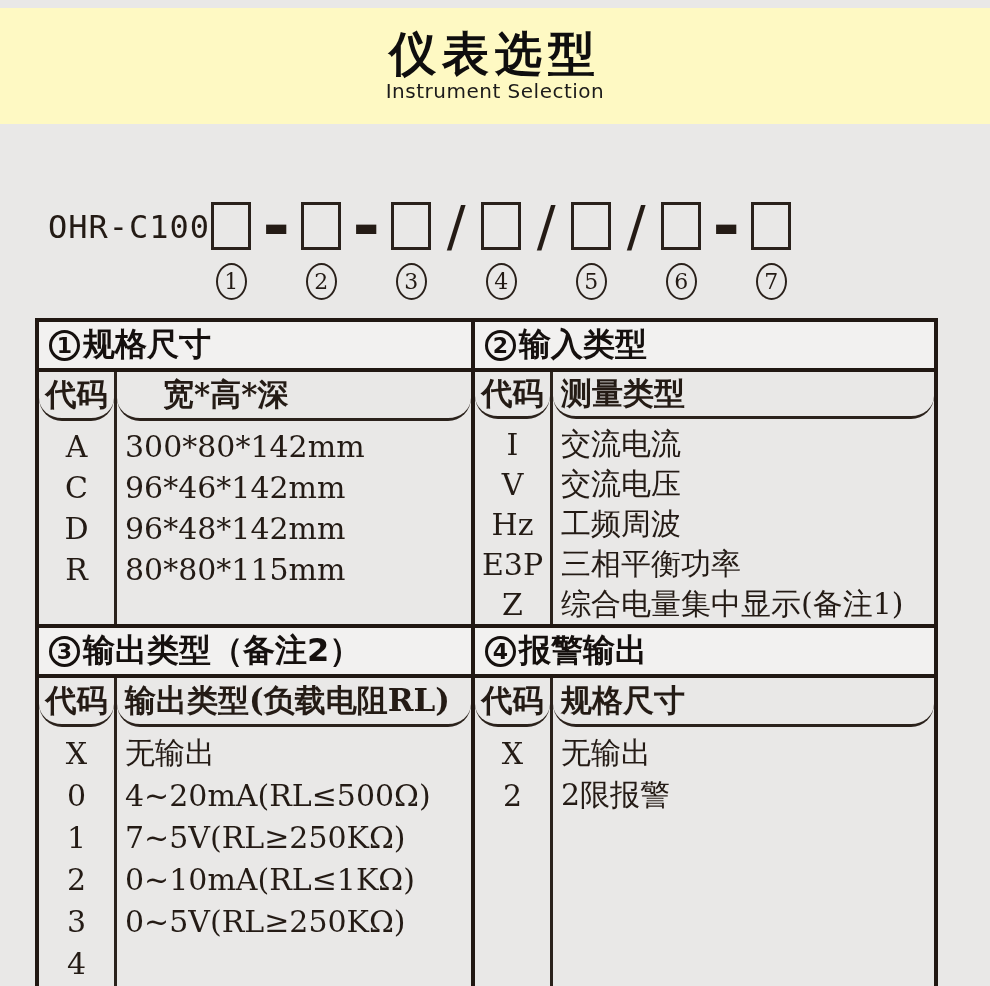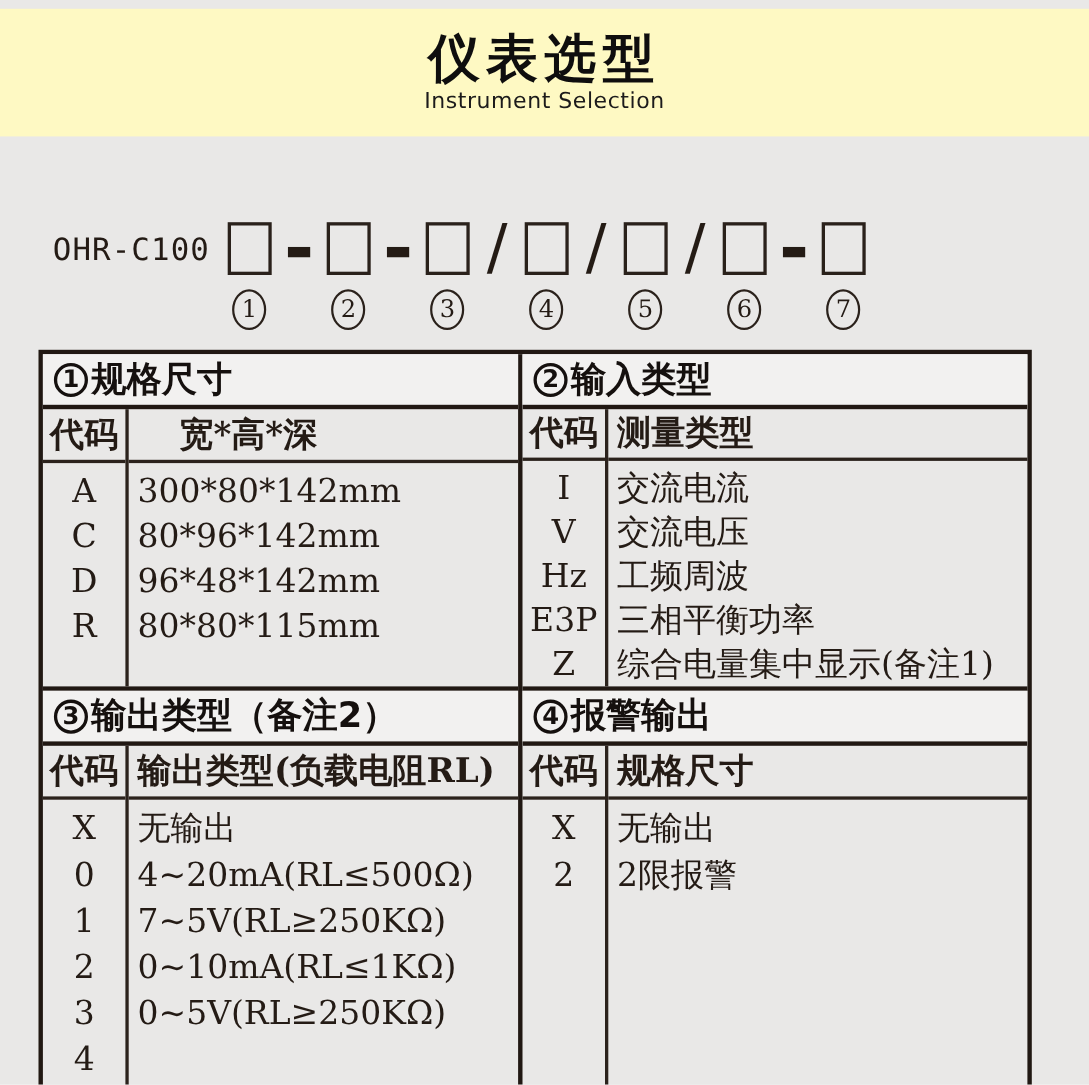--- a/index.html
+++ b/index.html
@@ -18,21 +18,21 @@
     font-size:47px;letter-spacing:6px;color:#0f0e0e;line-height:1.05;
   }
   .band-sub{
     font-family:"DejaVu Sans","Liberation Sans",sans-serif;
     font-size:20px;color:#1c1b1b;margin-top:1px;letter-spacing:.5px;
   }
   
   .model{position:absolute;left:48px;top:202px;display:flex;align-items:flex-start;}
   .model-prefix{
     font-family:"DejaVu Sans Mono","Liberation Mono",monospace;
-    font-size:28px;line-height:50px;margin-right:15px;letter-spacing:1px;color:#241b15;
+    font-size:32px;line-height:50px;margin-right:0;letter-spacing:1px;color:#241b15;
   }
   .munit{width:42px;display:flex;flex-direction:column;align-items:center;}
   .mbox{width:34px;height:42px;border:3px solid #2a211b;background:transparent;}
   .mcircle{
     margin-top:13px;width:27px;height:33px;border:2px solid #2a211b;border-radius:50%;
     display:flex;align-items:center;justify-content:center;font-size:22px;color:#241b15;
   }
   .msep{
     width:48px;height:48px;display:flex;align-items:center;justify-content:center;
     font-family:"DejaVu Sans","Liberation Sans",sans-serif;color:#241b15;flex:none;
@@ -60,21 +60,21 @@
     width:31px;height:31px;border:3px solid #15100e;border-radius:50%;box-sizing:border-box;
     display:inline-flex;align-items:center;justify-content:center;
     font-size:22px;margin-right:3px;flex:none;font-weight:700;
   }
   .cols{display:flex;flex:1;min-height:0;}
   .code-col{width:78px;border-right:3px solid #2b221c;box-sizing:border-box;
     display:flex;flex-direction:column;flex:none;}
   .desc-col{flex:1;display:flex;flex-direction:column;min-width:0;}
   .cell.head{
     height:49px;box-sizing:border-box;border-bottom:3px solid #2b221c;
-    display:flex;align-items:center;font-weight:700;font-size:31px;white-space:nowrap;
+    display:flex;align-items:center;font-weight:700;font-size:31px;white-space:nowrap;border-radius:23px;
   }
   .code-col .cell.head{justify-content:center;}
   .desc-col .cell.head{padding-left:8px;}
   .desc-col .cell.head.pad{padding-left:46px;}
   .rows{padding-top:5px;display:flex;flex-direction:column;}
   .row{height:41px;display:flex;align-items:center;font-size:30px;white-space:nowrap;}
   .sec.upper .right-rows .row{height:40px;}
   .sec.lower .row{height:42px;}
   .code-col .row{justify-content:center;}
   .desc-col .row{padding-left:8px;}
@@ -150,21 +150,21 @@
               <div class="row">A</div>
               <div class="row">C</div>
               <div class="row">D</div>
               <div class="row">R</div>
             </div>
           </div>
           <div class="desc-col">
             <div class="cell head pad">宽*高*深</div>
             <div class="rows">
               <div class="row">300*80*142mm</div>
-              <div class="row">80*96*142mm</div>
+              <div class="row">96*46*142mm</div>
               <div class="row">96*48*142mm</div>
               <div class="row">80*80*115mm</div>
             </div>
           </div>
         </div>
       </div>
 
       <div class="sec lower">
         <div class="sec-title">
           <span class="circ">3</span>

